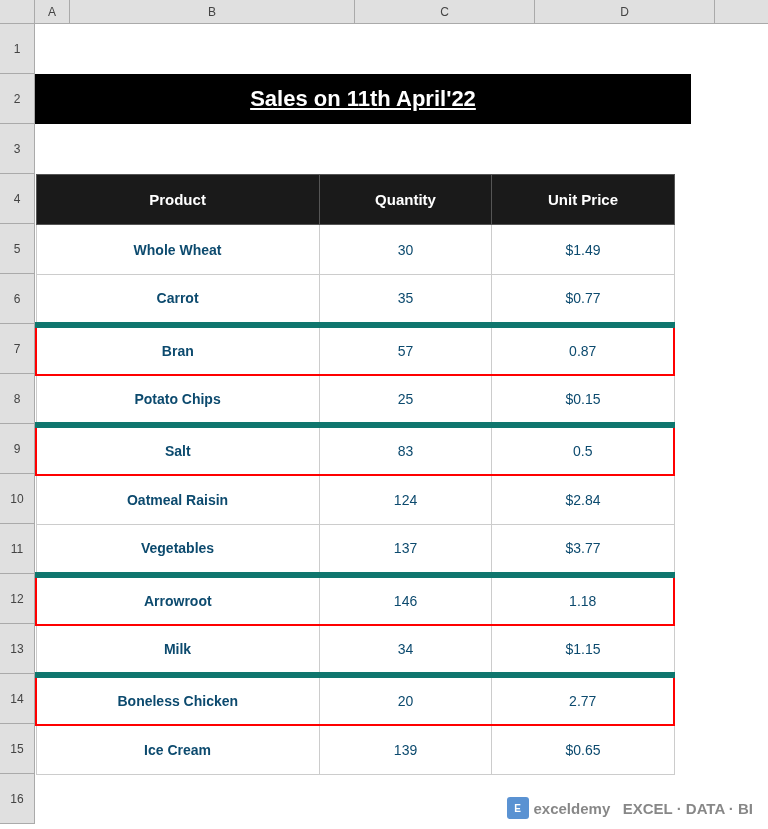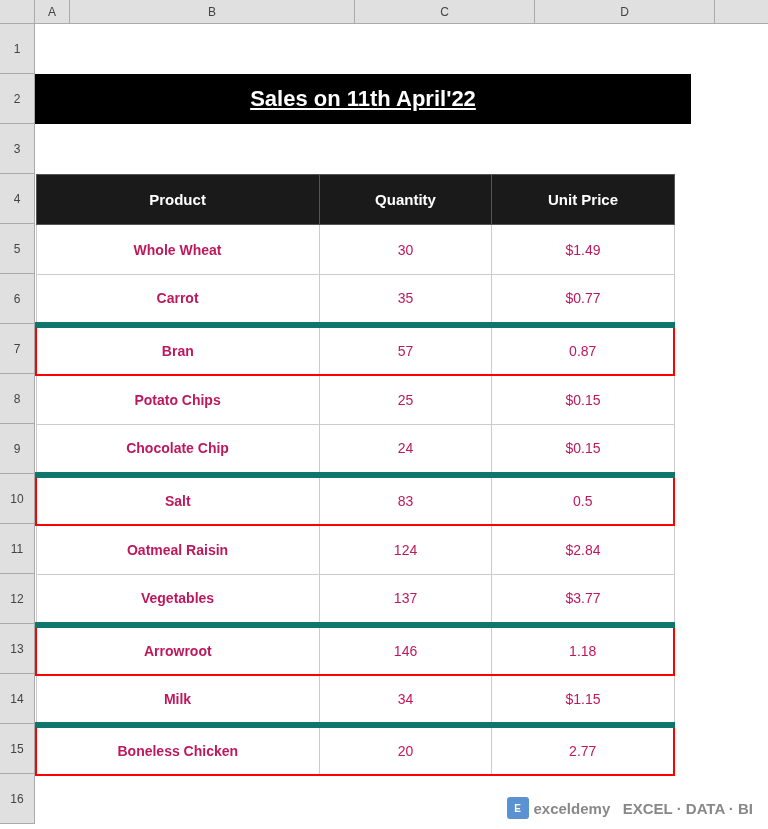--- a/index.html
+++ b/index.html
@@ -124,21 +124,21 @@
     .data-table th:nth-child(3) {
       width: 180px;
     }
 
     .data-table td {
       border: 1px solid #cccccc;
       padding: 10px 10px;
       text-align: center;
       height: 50px;
       font-size: 14px;
-      color: #be185d;
+      color: #0c4a6e;
       background: #ffffff;
     }
 
     .data-table td:first-child {
       font-weight: bold;
       text-align: center;
     }
 
     
     .row-highlighted td {
@@ -249,25 +249,20 @@
             <tr class="row-highlighted">
               <td>Bran</td>
               <td>57</td>
               <td>0.87</td>
             </tr>
             <tr>
               <td>Potato Chips</td>
               <td>25</td>
               <td>$0.15</td>
             </tr>
-            <tr>
-              <td>Chocolate Chip</td>
-              <td>24</td>
-              <td>$0.15</td>
-            </tr>
             <tr class="row-highlighted">
               <td>Salt</td>
               <td>83</td>
               <td>0.5</td>
             </tr>
             <tr>
               <td>Oatmeal Raisin</td>
               <td>124</td>
               <td>$2.84</td>
             </tr>
@@ -284,20 +279,25 @@
             <tr>
               <td>Milk</td>
               <td>34</td>
               <td>$1.15</td>
             </tr>
             <tr class="row-highlighted">
               <td>Boneless Chicken</td>
               <td>20</td>
               <td>2.77</td>
             </tr>
+            <tr>
+              <td>Ice Cream</td>
+              <td>139</td>
+              <td>$0.65</td>
+            </tr>
           </tbody>
       </table>
     </div>
 
   </div>
 
   <div class="watermark">
     <div class="watermark-icon">E</div>
     <span class="watermark-text">exceldemy &nbsp; EXCEL · DATA · BI</span>
   </div>

